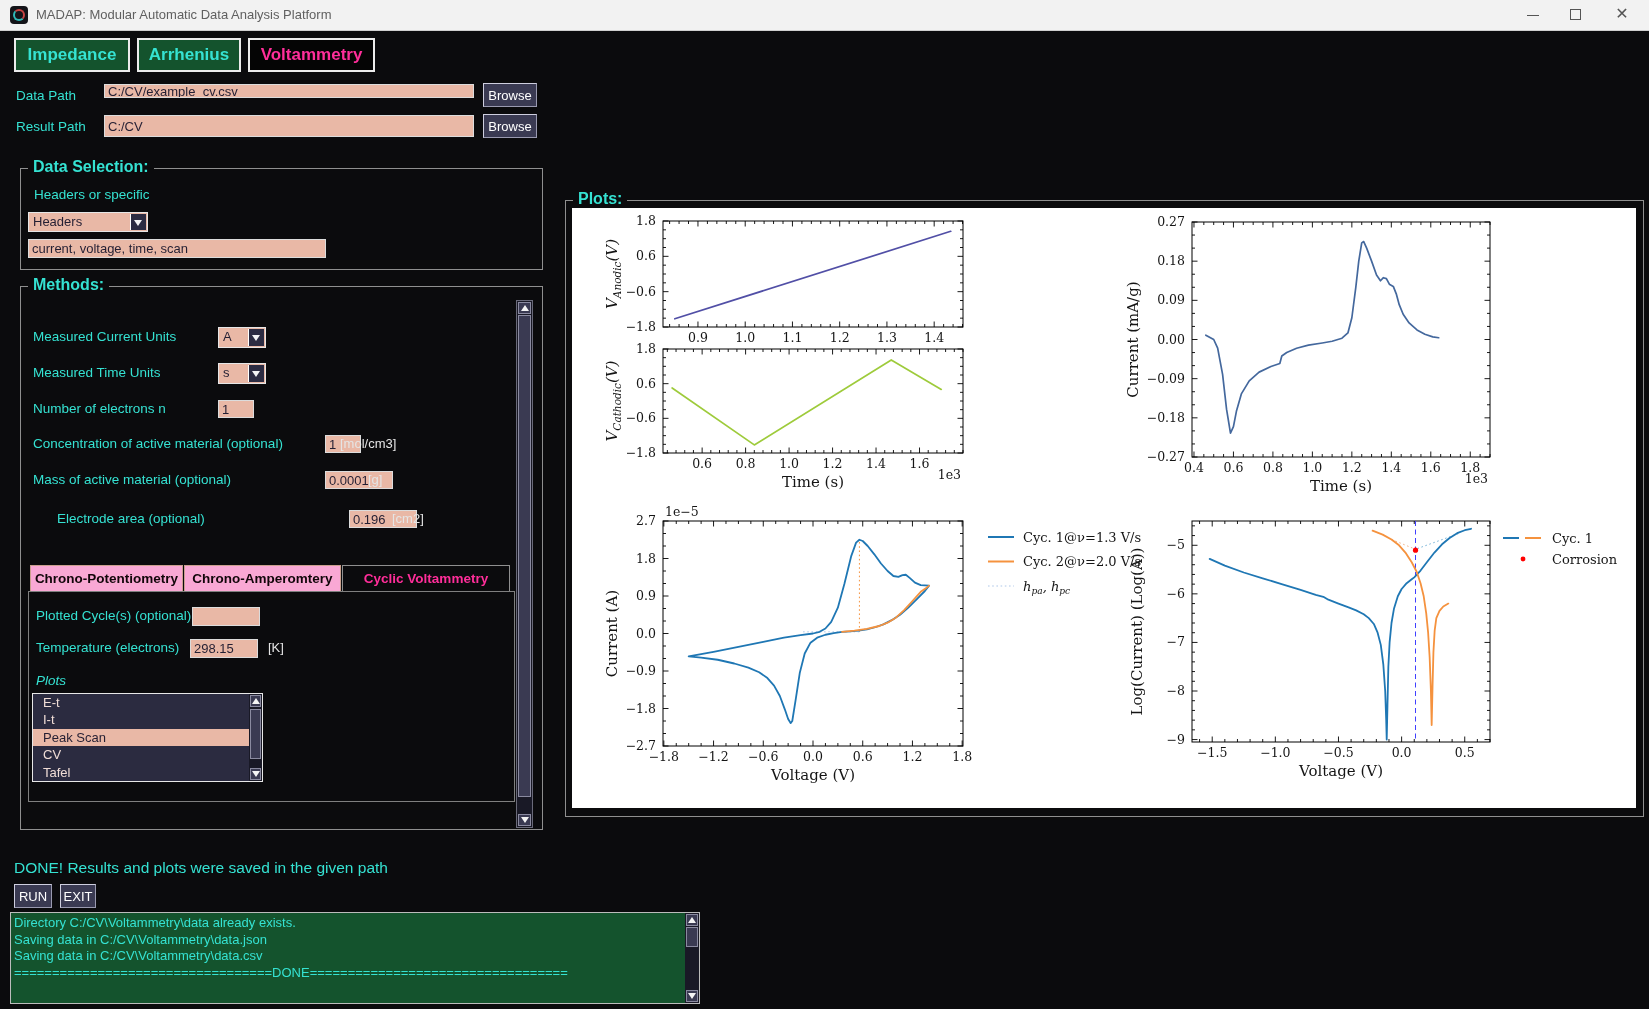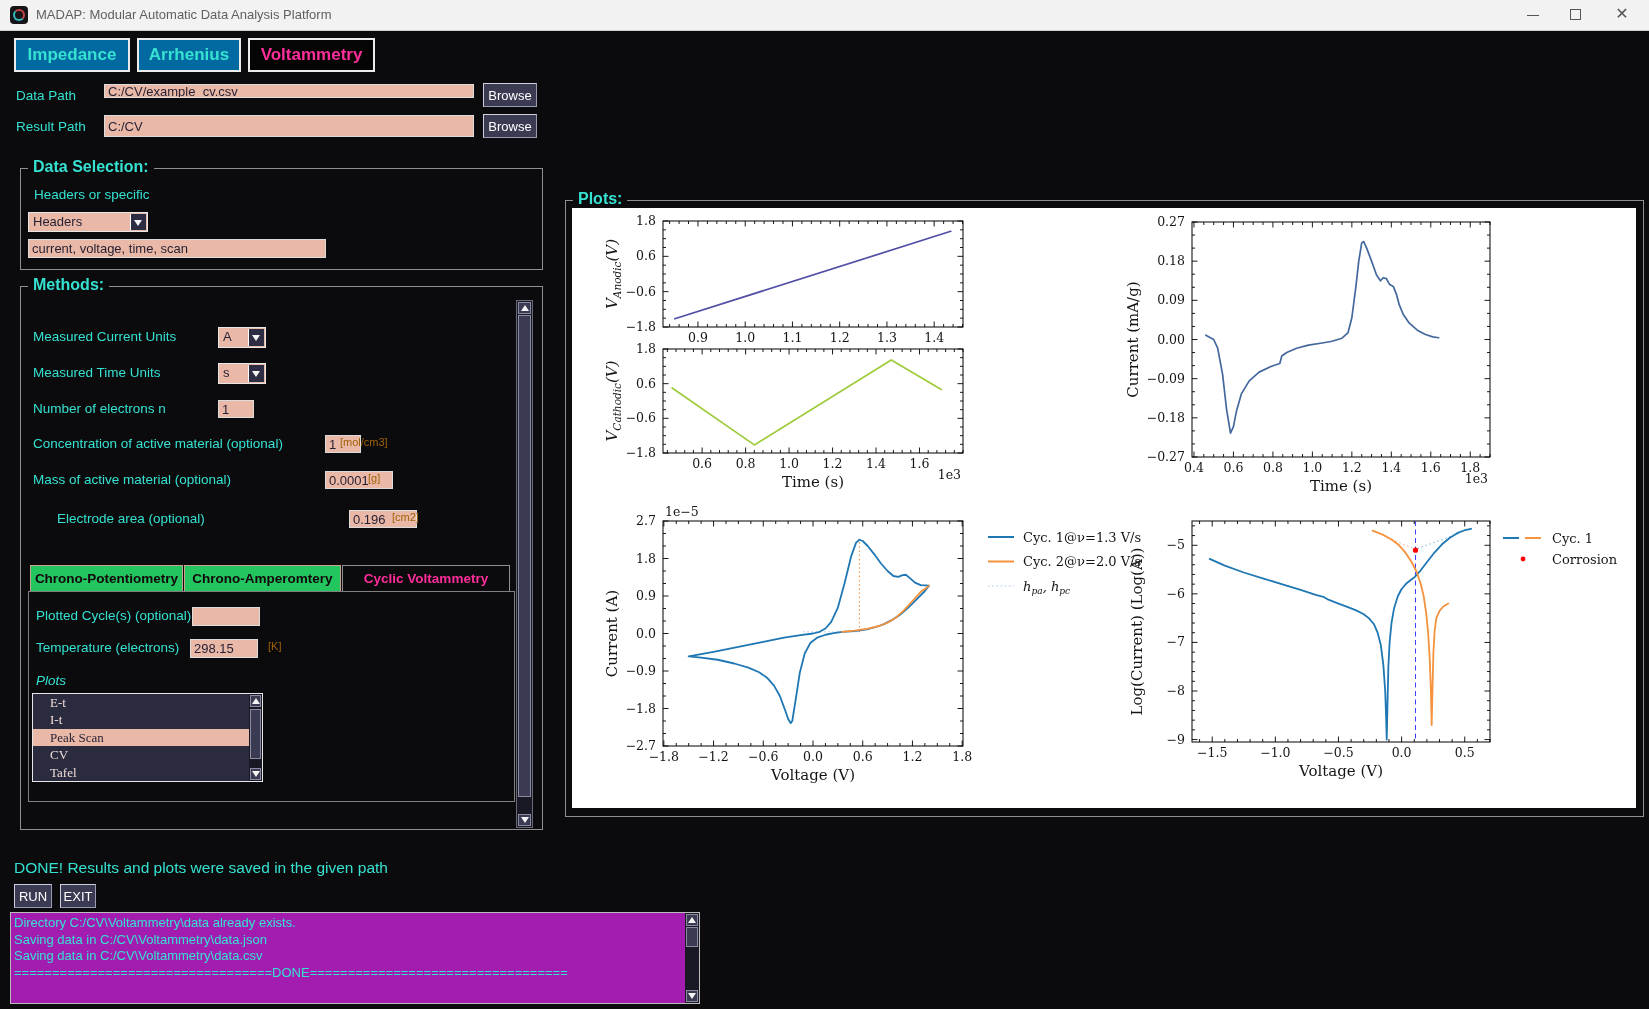--- a/index.html
+++ b/index.html
@@ -9,21 +9,21 @@
   .titlebar{position:absolute;left:0;top:0;width:100%;height:30px;background:#f2f2f2;border-bottom:1px solid #cfcfcf;}
   .app-icon{position:absolute;left:10px;top:6px;width:18px;height:18px;border-radius:4px;background:#141419;}
   .app-icon::after{content:"";position:absolute;left:3px;top:3px;width:12px;height:12px;border-radius:50%;
         box-sizing:border-box;border:2px solid #c94444;border-left-color:#2fb9b9;border-bottom-color:#2fb9b9;}
   .title-text{position:absolute;left:36px;top:7px;font-size:13px;color:#606060;}
   .win-btn{position:absolute;top:0;width:34px;height:30px;text-align:center;color:#555;}
   .wb-min{left:1516px;} .wb-min::after{content:"";position:absolute;left:11px;top:15px;width:12px;height:1px;background:#555;}
   .wb-max{left:1559px;} .wb-max::after{content:"";position:absolute;left:11px;top:9px;width:11px;height:11px;border:1px solid #555;box-sizing:border-box;}
   .wb-close{left:1605px;font-size:16px;line-height:28px;}
   
-  .tab{position:absolute;top:38px;height:34px;box-sizing:border-box;border:2px solid #ececec;background:#0369a1;
+  .tab{position:absolute;top:38px;height:34px;box-sizing:border-box;border:2px solid #ececec;background:#14532d;
        color:#35e2d2;font-weight:bold;font-size:17px;line-height:30px;text-align:center;cursor:pointer;}
   .tab.active{color:#ff2e9a;background:#050505;}
   
   .flabel{position:absolute;color:#35e2d2;font-size:13.5px;white-space:nowrap;}
   .tinput{position:absolute;background:#e9b8a6;border:1px solid #dcdcdc;color:#241f33;font-size:13px;
           padding:0 3px;box-sizing:border-box;font-family:"Liberation Sans",sans-serif;}
   .btn{position:absolute;background:#3a3a52;color:#fff;border:1px solid #9a9ab0;border-top-color:#cfcfdf;
        border-left-color:#cfcfdf;font-size:13px;text-align:center;box-sizing:border-box;cursor:pointer;
        font-family:"Liberation Sans",sans-serif;padding:0;}
   
@@ -41,32 +41,32 @@
   .sb-btn{position:absolute;left:1px;right:1px;height:12px;background:#3a3a52;border:1px solid #8a8aa0;box-sizing:border-box;}
   .sb-btn.up{top:1px;} .sb-btn.down{bottom:1px;}
   .sb-btn.up::after{content:"";position:absolute;left:50%;margin-left:-4px;top:2px;width:0;height:0;
         border-left:4px solid transparent;border-right:4px solid transparent;border-bottom:6px solid #f4f4f4;}
   .sb-btn.down::after{content:"";position:absolute;left:50%;margin-left:-4px;top:2px;width:0;height:0;
         border-left:4px solid transparent;border-right:4px solid transparent;border-top:6px solid #f4f4f4;}
   .sb-thumb{position:absolute;left:1px;right:1px;background:#3a3a52;border:1px solid #8a8aa0;box-sizing:border-box;}
   
   .mrow{position:absolute;left:33px;width:470px;height:22px;}
   .mrow .rlabel{position:absolute;left:0;top:2px;color:#35e2d2;font-size:13.5px;white-space:nowrap;}
-  .mrow .runit{position:absolute;top:2px;color:#a16207;font-size:11px;}
-  
-  .subtab{position:absolute;top:565px;height:27px;box-sizing:border-box;background:#22c55e;color:#12060a;
+  .mrow .runit{position:absolute;top:2px;color:#e5e5e5;font-size:13px;}
+  
+  .subtab{position:absolute;top:565px;height:27px;box-sizing:border-box;background:#f9a8d4;color:#12060a;
           font-weight:bold;font-size:13.5px;text-align:center;line-height:26px;border:1px solid #caa08e;cursor:pointer;}
   .subtab.active{background:#0b0b0d;color:#ff2e9a;border:1px solid #8f8f8f;border-bottom-color:#0b0b0d;}
   
   .listbox{position:absolute;background:#2b2b40;border:1px solid #e8e8e8;box-sizing:border-box;}
-  .list-item{height:17.4px;line-height:17px;color:#f0ddd6;font-size:13px;padding-left:17px;cursor:pointer;font-family:Liberation Serif, serif;}
+  .list-item{height:17.4px;line-height:17px;color:#f0ddd6;font-size:13px;padding-left:10px;cursor:pointer;}
   .list-item.selected{background:#e9b8a6;color:#241f33;}
   
   .status-msg{position:absolute;left:14px;top:859px;color:#35e2d2;font-size:15.5px;}
-  .console{position:absolute;left:10px;top:912px;width:690px;height:92px;background:#a21caf;
+  .console{position:absolute;left:10px;top:912px;width:690px;height:92px;background:#14532d;
            border:1px solid #bcbcbc;box-sizing:border-box;}
   .console .cline{color:#35e2d2;font-size:13px;line-height:16.5px;padding-left:3px;white-space:nowrap;}
   
   .canvas{position:absolute;left:572px;top:208px;width:1064px;height:600px;background:#ffffff;}
 </style>
 </head>
 <body>
 
 <div id="root">
 

